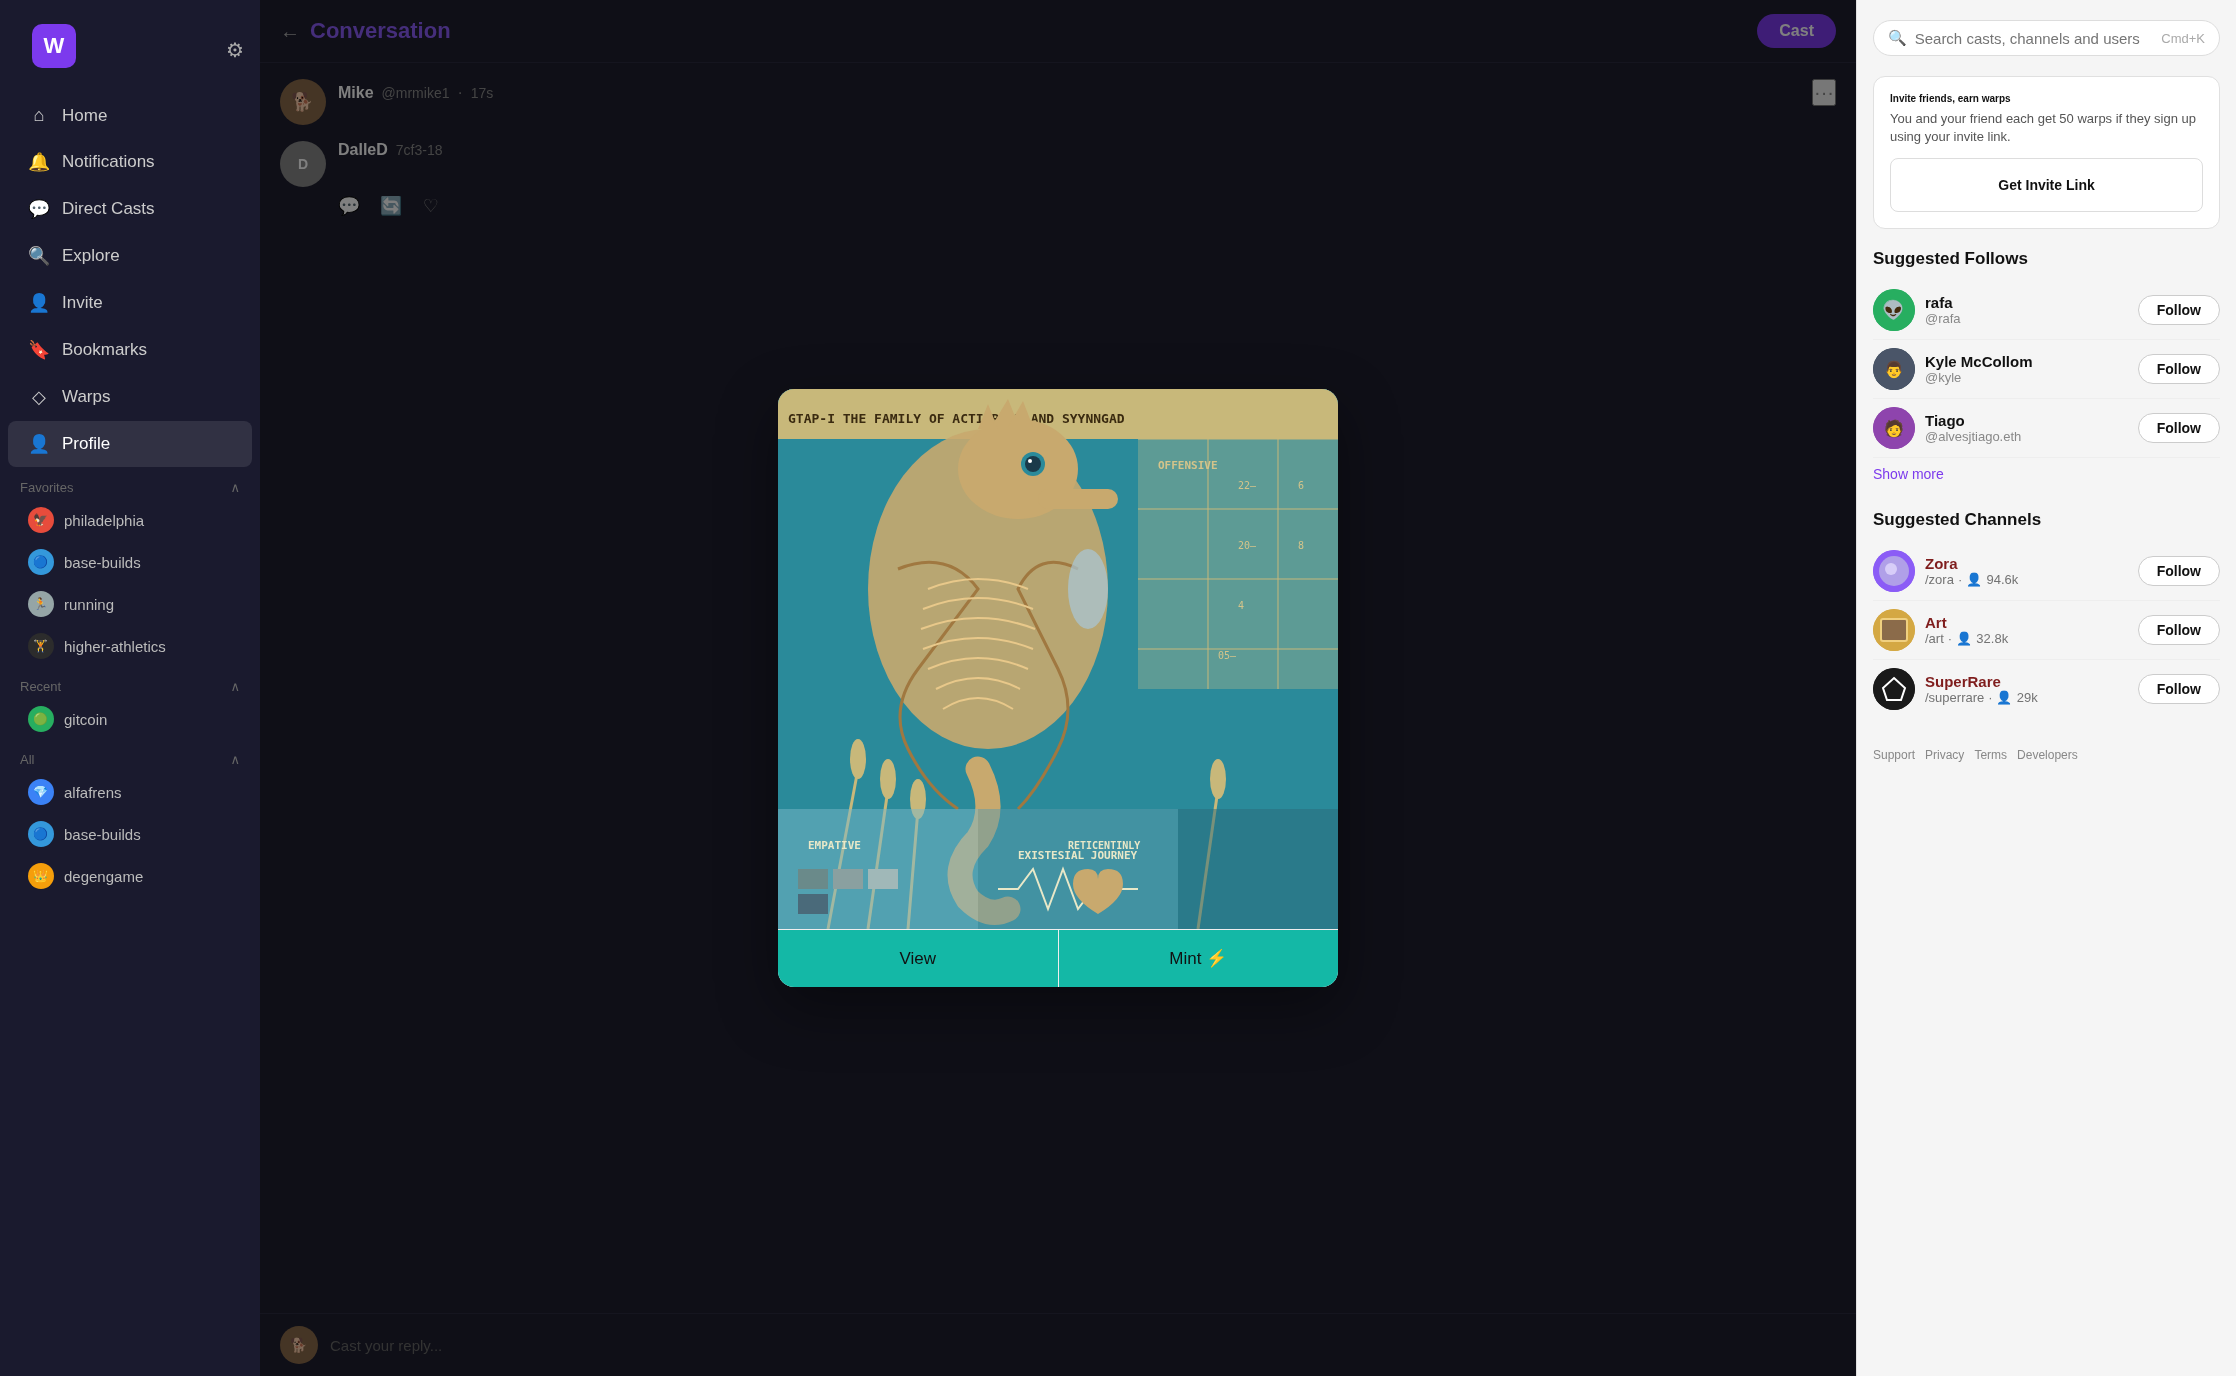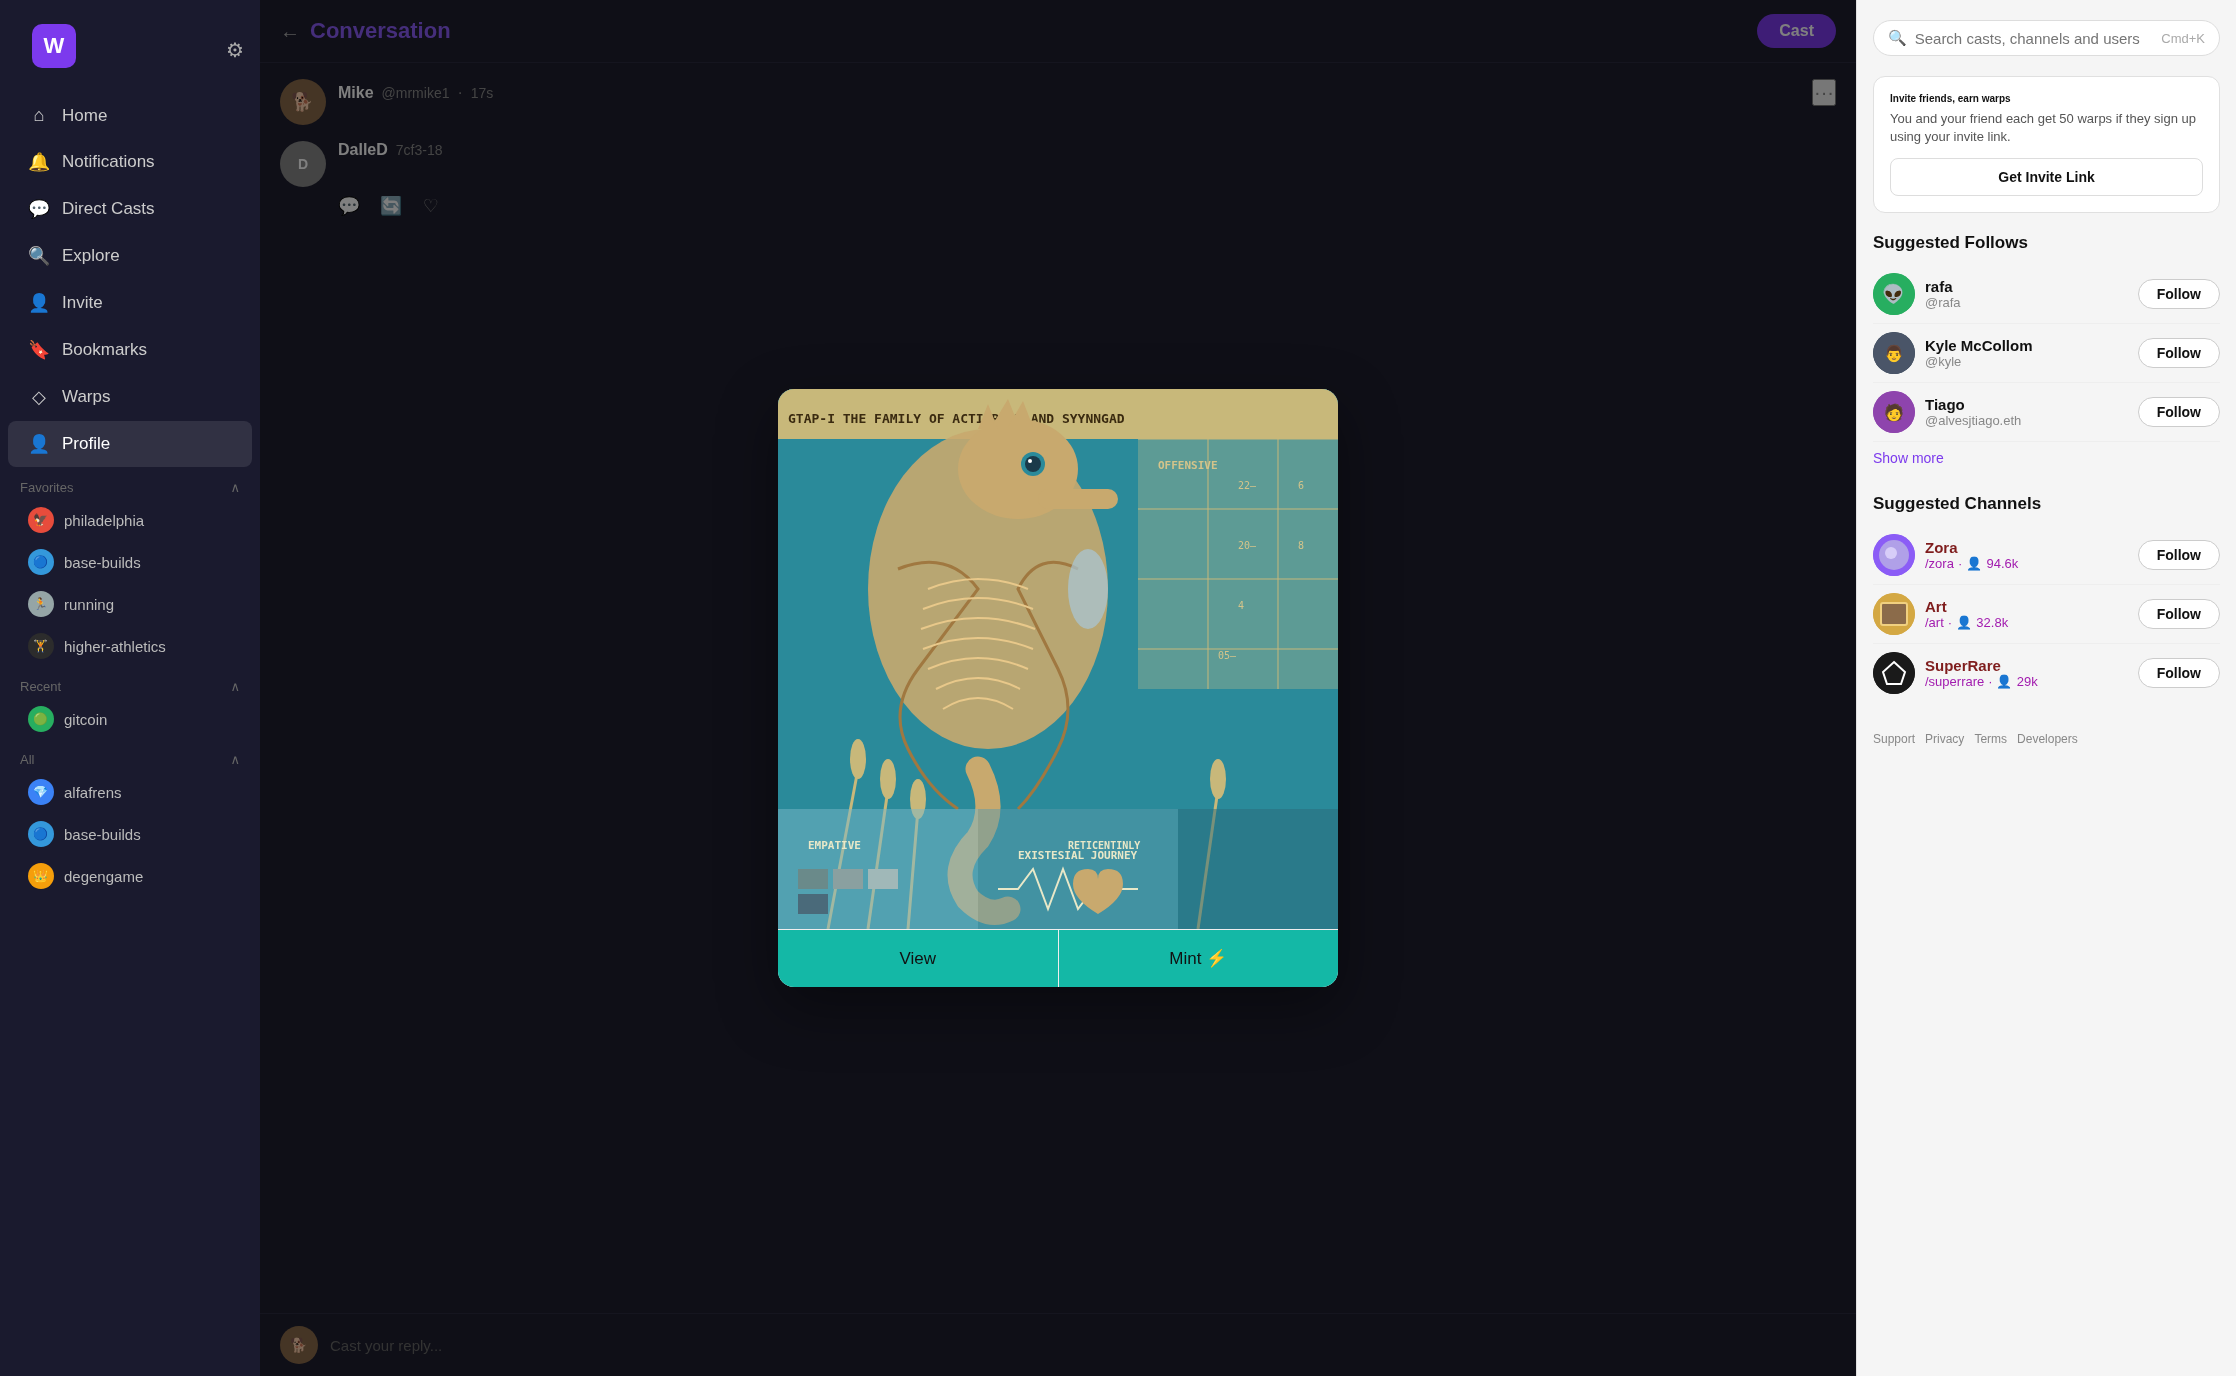--- a/index.html
+++ b/index.html
@@ -156,21 +156,21 @@
     .search-shortcut { color: #aaa; font-size: 13px; margin-left: auto; }
 
     
     .invite-card {
       background: white; border-radius: 12px; padding: 16px;
       margin-bottom: 20px; border: 1px solid #e0e0e0;
     }
     .invite-title { font-size: 10px; font-weight: 700; color: #111; margin-bottom: 6px; }
     .invite-desc { font-size: 13px; color: #555; margin-bottom: 12px; line-height: 1.4; }
     .invite-btn {
-      width: 100%; padding: 10px; background: white; border: 1px solid #ddd;
+      width: 100%; padding: 18px; background: white; border: 1px solid #ddd;
       border-radius: 8px; font-size: 14px; font-weight: 600; cursor: pointer;
       color: #111;
     }
 
     
     .suggested-section { margin-bottom: 20px; }
     .suggested-title { font-size: 17px; font-weight: 700; color: #111; margin-bottom: 12px; }
     .suggested-item {
       display: flex; align-items: center; gap: 10px;
       padding: 8px 0; border-bottom: 1px solid #eee;
@@ -196,21 +196,21 @@
       padding: 8px 0; border-bottom: 1px solid #eee;
     }
     .channel-item:last-child { border-bottom: none; }
     .channel-icon {
       width: 42px; height: 42px; border-radius: 50%;
       flex-shrink: 0; display: flex; align-items: center; justify-content: center;
       font-size: 20px; overflow: hidden;
     }
     .channel-info { flex: 1; }
     .channel-name { font-size: 15px; font-weight: 700; color: #7f1d1d; }
-    .channel-meta { font-size: 13px; color: #a21caf; display: flex; align-items: flex-start; gap: 4px; }
+    .channel-meta { font-size: 13px; color: #737373; display: flex; align-items: flex-start; gap: 4px; }
 
     
     .right-footer {
       display: flex; gap: 10px; flex-wrap: wrap; padding-top: 10px;
     }
     .right-footer a { color: #888; font-size: 12px; cursor: pointer; }
 
     
     .av-mike { background: #8B6B4A; }
   </style>

